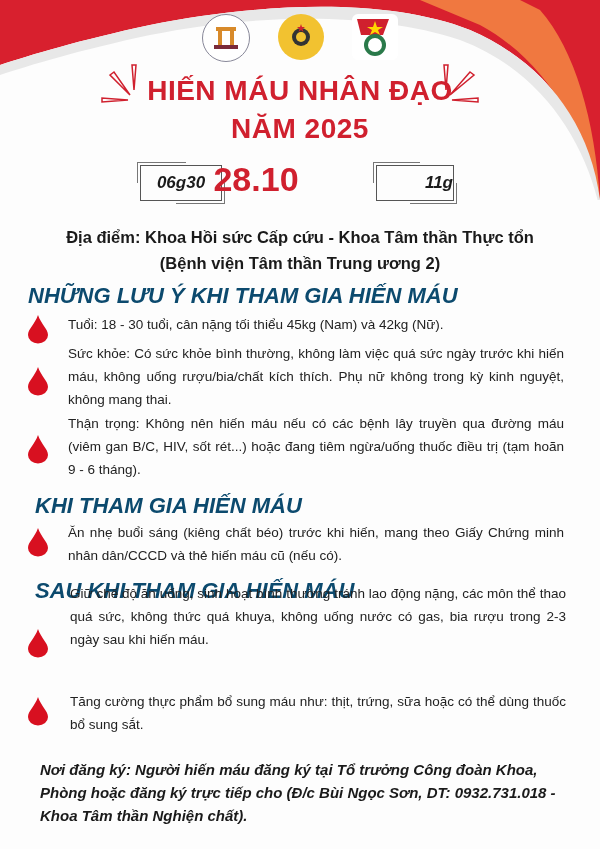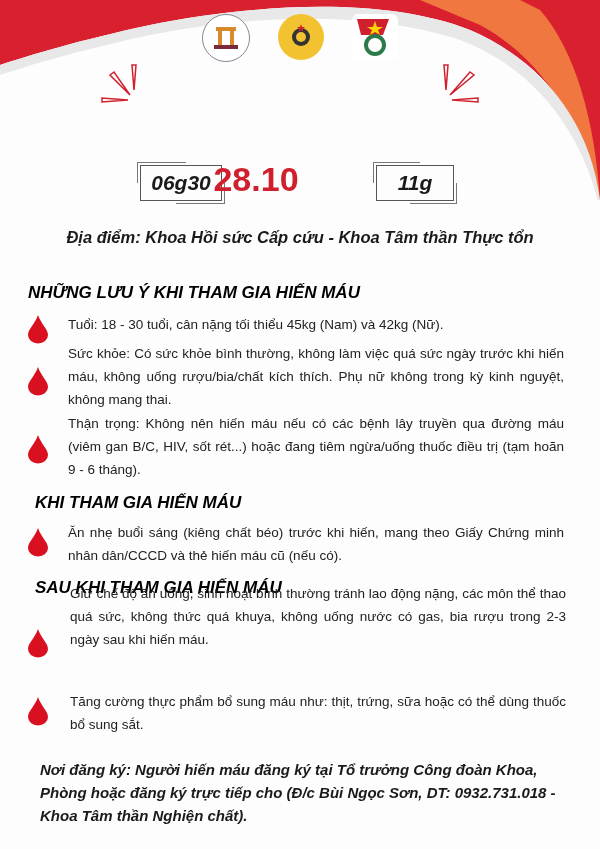--- a/index.html
+++ b/index.html
@@ -2,26 +2,26 @@
 <html><head>
 <meta charset="utf-8">
 <style>
   html, body { margin:0; padding:0; }
   body { width:600px; height:849px; position:relative; overflow:hidden; background:#fdfdfd; font-family:"Liberation Sans", sans-serif; color:#1a1a1a; }
   .bg { position:absolute; left:0; top:0; width:600px; height:200px; }
   .logos { position:absolute; top:14px; left:0; width:600px; display:flex; justify-content:center; gap:28px; }
   .logo { width:46px; height:46px; border-radius:50%; display:flex; align-items:center; justify-content:center; }
   .title { position:absolute; top:72px; left:0; width:600px; text-align:center; color:#d0202e; font-weight:bold; font-size:28px; line-height:38px; letter-spacing:0.5px; }
   .sparks { position:absolute; top:60px; }
-  .timebox { position:absolute; top:165px; height:34px; border:1px solid #555; display:flex; align-items:center; justify-content:center; font-style:italic; font-weight:bold; font-size:21px; }
+  .timebox { position:absolute; top:165px; height:34px; border:1px solid #555; display:flex; align-items:center; justify-content:center; font-style:italic; font-weight:bold; font-size:17px; }
   .timebox::before { content:""; position:absolute; left:-4px; top:-4px; width:60%; height:60%; border-left:1px solid #777; border-top:1px solid #777; }
   .timebox::after { content:""; position:absolute; right:-4px; bottom:-4px; width:60%; height:60%; border-right:1px solid #777; border-bottom:1px solid #777; }
   .date { position:absolute; top:160px; left:0; width:512px; text-align:center; color:#d0202e; font-weight:bold; font-size:34px; }
-  .venue { position:absolute; top:224px; left:0; width:600px; text-align:center; font-style:italic; font-weight:bold; font-size:16.5px; line-height:26px; }
-  .h2 { position:absolute; color:#000000; font-style:italic; font-weight:bold; font-size:17px; }
+  .venue { position:absolute; top:224px; left:0; width:600px; text-align:center; font-weight:bold; font-size:16.5px; line-height:26px; }
+  .h2 { position:absolute; color:#0c4a6e; font-style:italic; font-weight:bold; font-size:22px; }
   .item { position:absolute; left:68px; width:496px; font-size:13.5px; line-height:23px; text-align:justify; color:#222; }
   .drop { position:absolute; left:27px; width:22px; height:30px; }
   .footer { position:absolute; left:40px; top:758px; width:530px; font-style:italic; font-weight:bold; font-size:15px; line-height:23px; }
 </style>
 </head>
 <body>
 
 <svg class="bg" viewBox="0 0 600 200" preserveAspectRatio="none">
   <path d="M0 0 H600 V200 C590 120 540 60 470 30 C380 -5 250 5 150 25 C80 40 30 55 0 65 Z" fill="#d8202e"></path>
   <path d="M420 0 H600 V200 C585 130 545 60 480 25 Z" fill="#f07840"></path>
@@ -60,32 +60,35 @@
   <polygon points="10,15 14,12 30,35" fill="none" stroke="#d0202e" stroke-width="1.5"></polygon>
   <polygon points="2,38 2,42 28,40" fill="none" stroke="#d0202e" stroke-width="1.5"></polygon>
 </svg>
 <svg class="sparks" style="left:440px;" width="40" height="50" viewBox="0 0 40 50">
   <polygon points="4,5 8,5 6,30" fill="none" stroke="#d0202e" stroke-width="1.5"></polygon>
   <polygon points="30,12 34,15 10,35" fill="none" stroke="#d0202e" stroke-width="1.5"></polygon>
   <polygon points="38,38 38,42 12,40" fill="none" stroke="#d0202e" stroke-width="1.5"></polygon>
 </svg>
 
 <div class="title">
+  <div>HIẾN MÁU NHÂN ĐẠO</div>
+  <div>NĂM 2025</div>
 </div>
 
 <div class="timebox" style="left:140px;width:80px;">
   <span>06g30</span>
 </div>
 <div class="date">28.10</div>
-<div class="timebox" style="left:376px;width:76px;">
+<div class="timebox" style="left:376px;width:76px;justify-content:flex-end;">
   <span>11g</span>
 </div>
 
 <div class="venue">
   <div>Địa điểm: Khoa Hồi sức Cấp cứu - Khoa Tâm thần Thực tổn</div>
+  <div>(Bệnh viện Tâm thần Trung ương 2)</div>
 </div>
 
 <div class="h2" style="left:28px;top:283px;">NHỮNG LƯU Ý KHI THAM GIA HIẾN MÁU</div>
 
 <svg class="drop" style="top:314px;" viewBox="0 0 22 30">
     <path d="M11 1 C14 10 21 15 21 21 A10 8.5 0 0 1 1 21 C1 15 8 10 11 1 Z" fill="#d81020"></path>
   </svg>
 <div class="item" style="top:313px;">Tuổi: 18 - 30 tuổi, cân nặng tối thiểu 45kg (Nam) và 42kg (Nữ).</div>
 
 <svg class="drop" style="top:366px;" viewBox="0 0 22 30">

